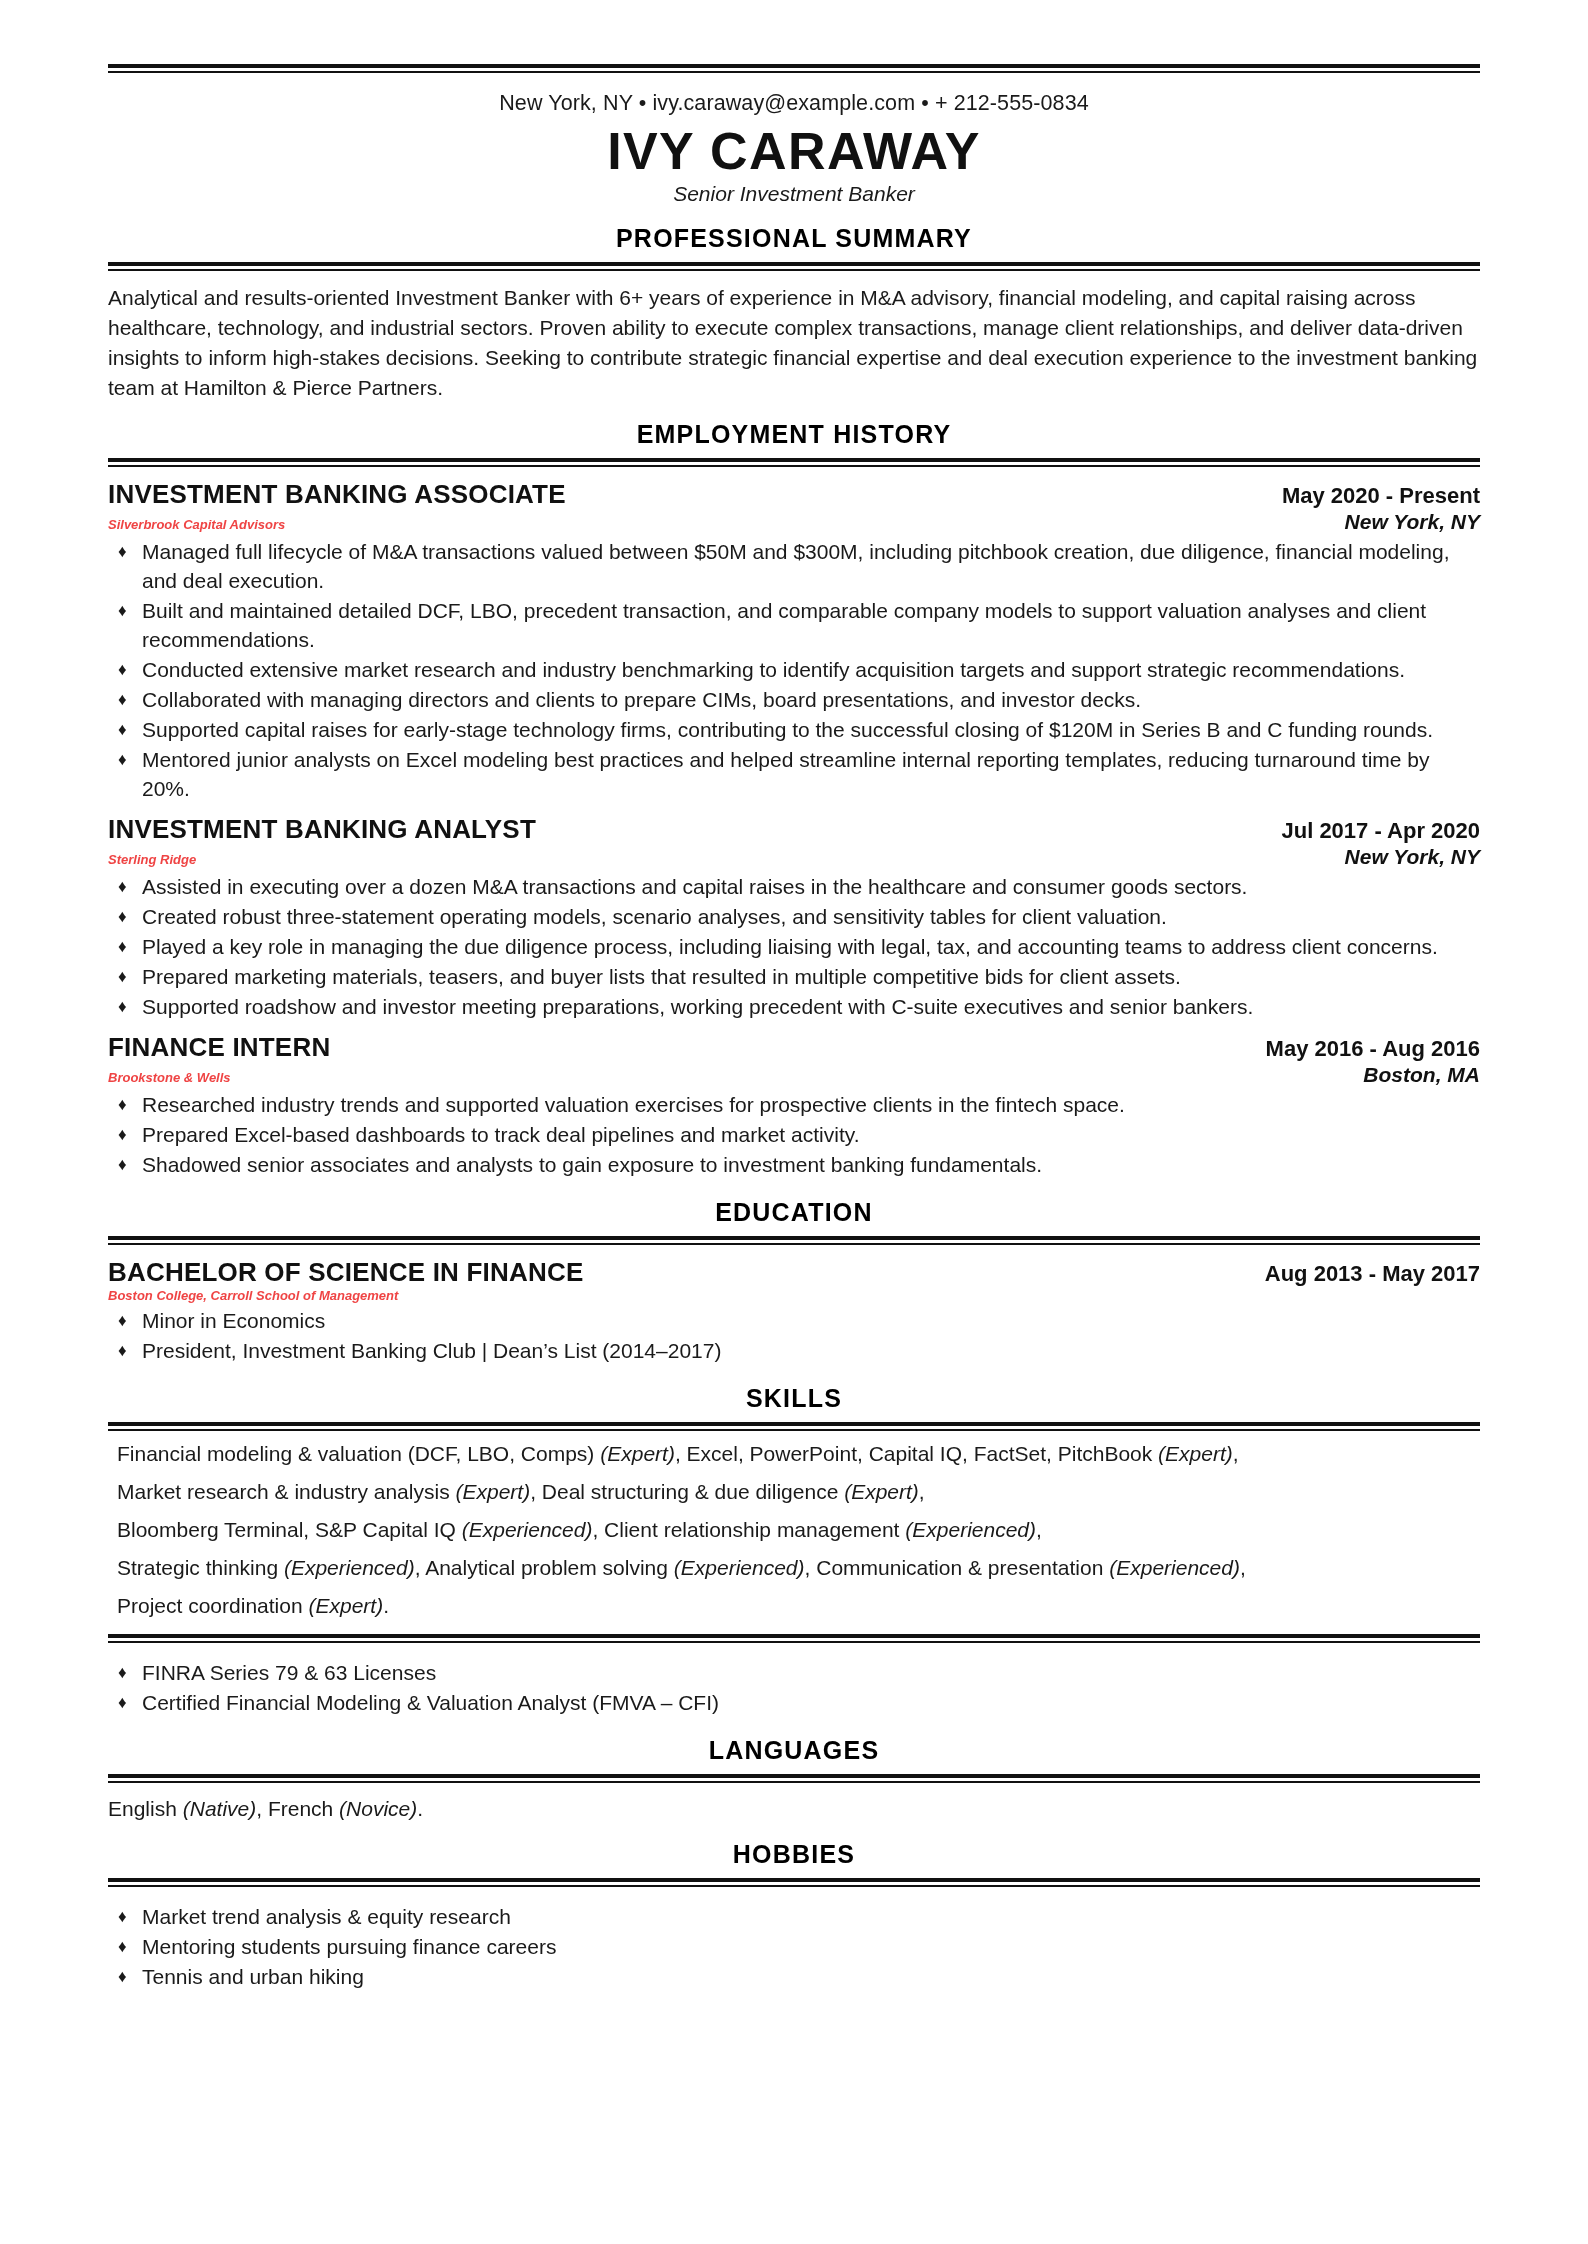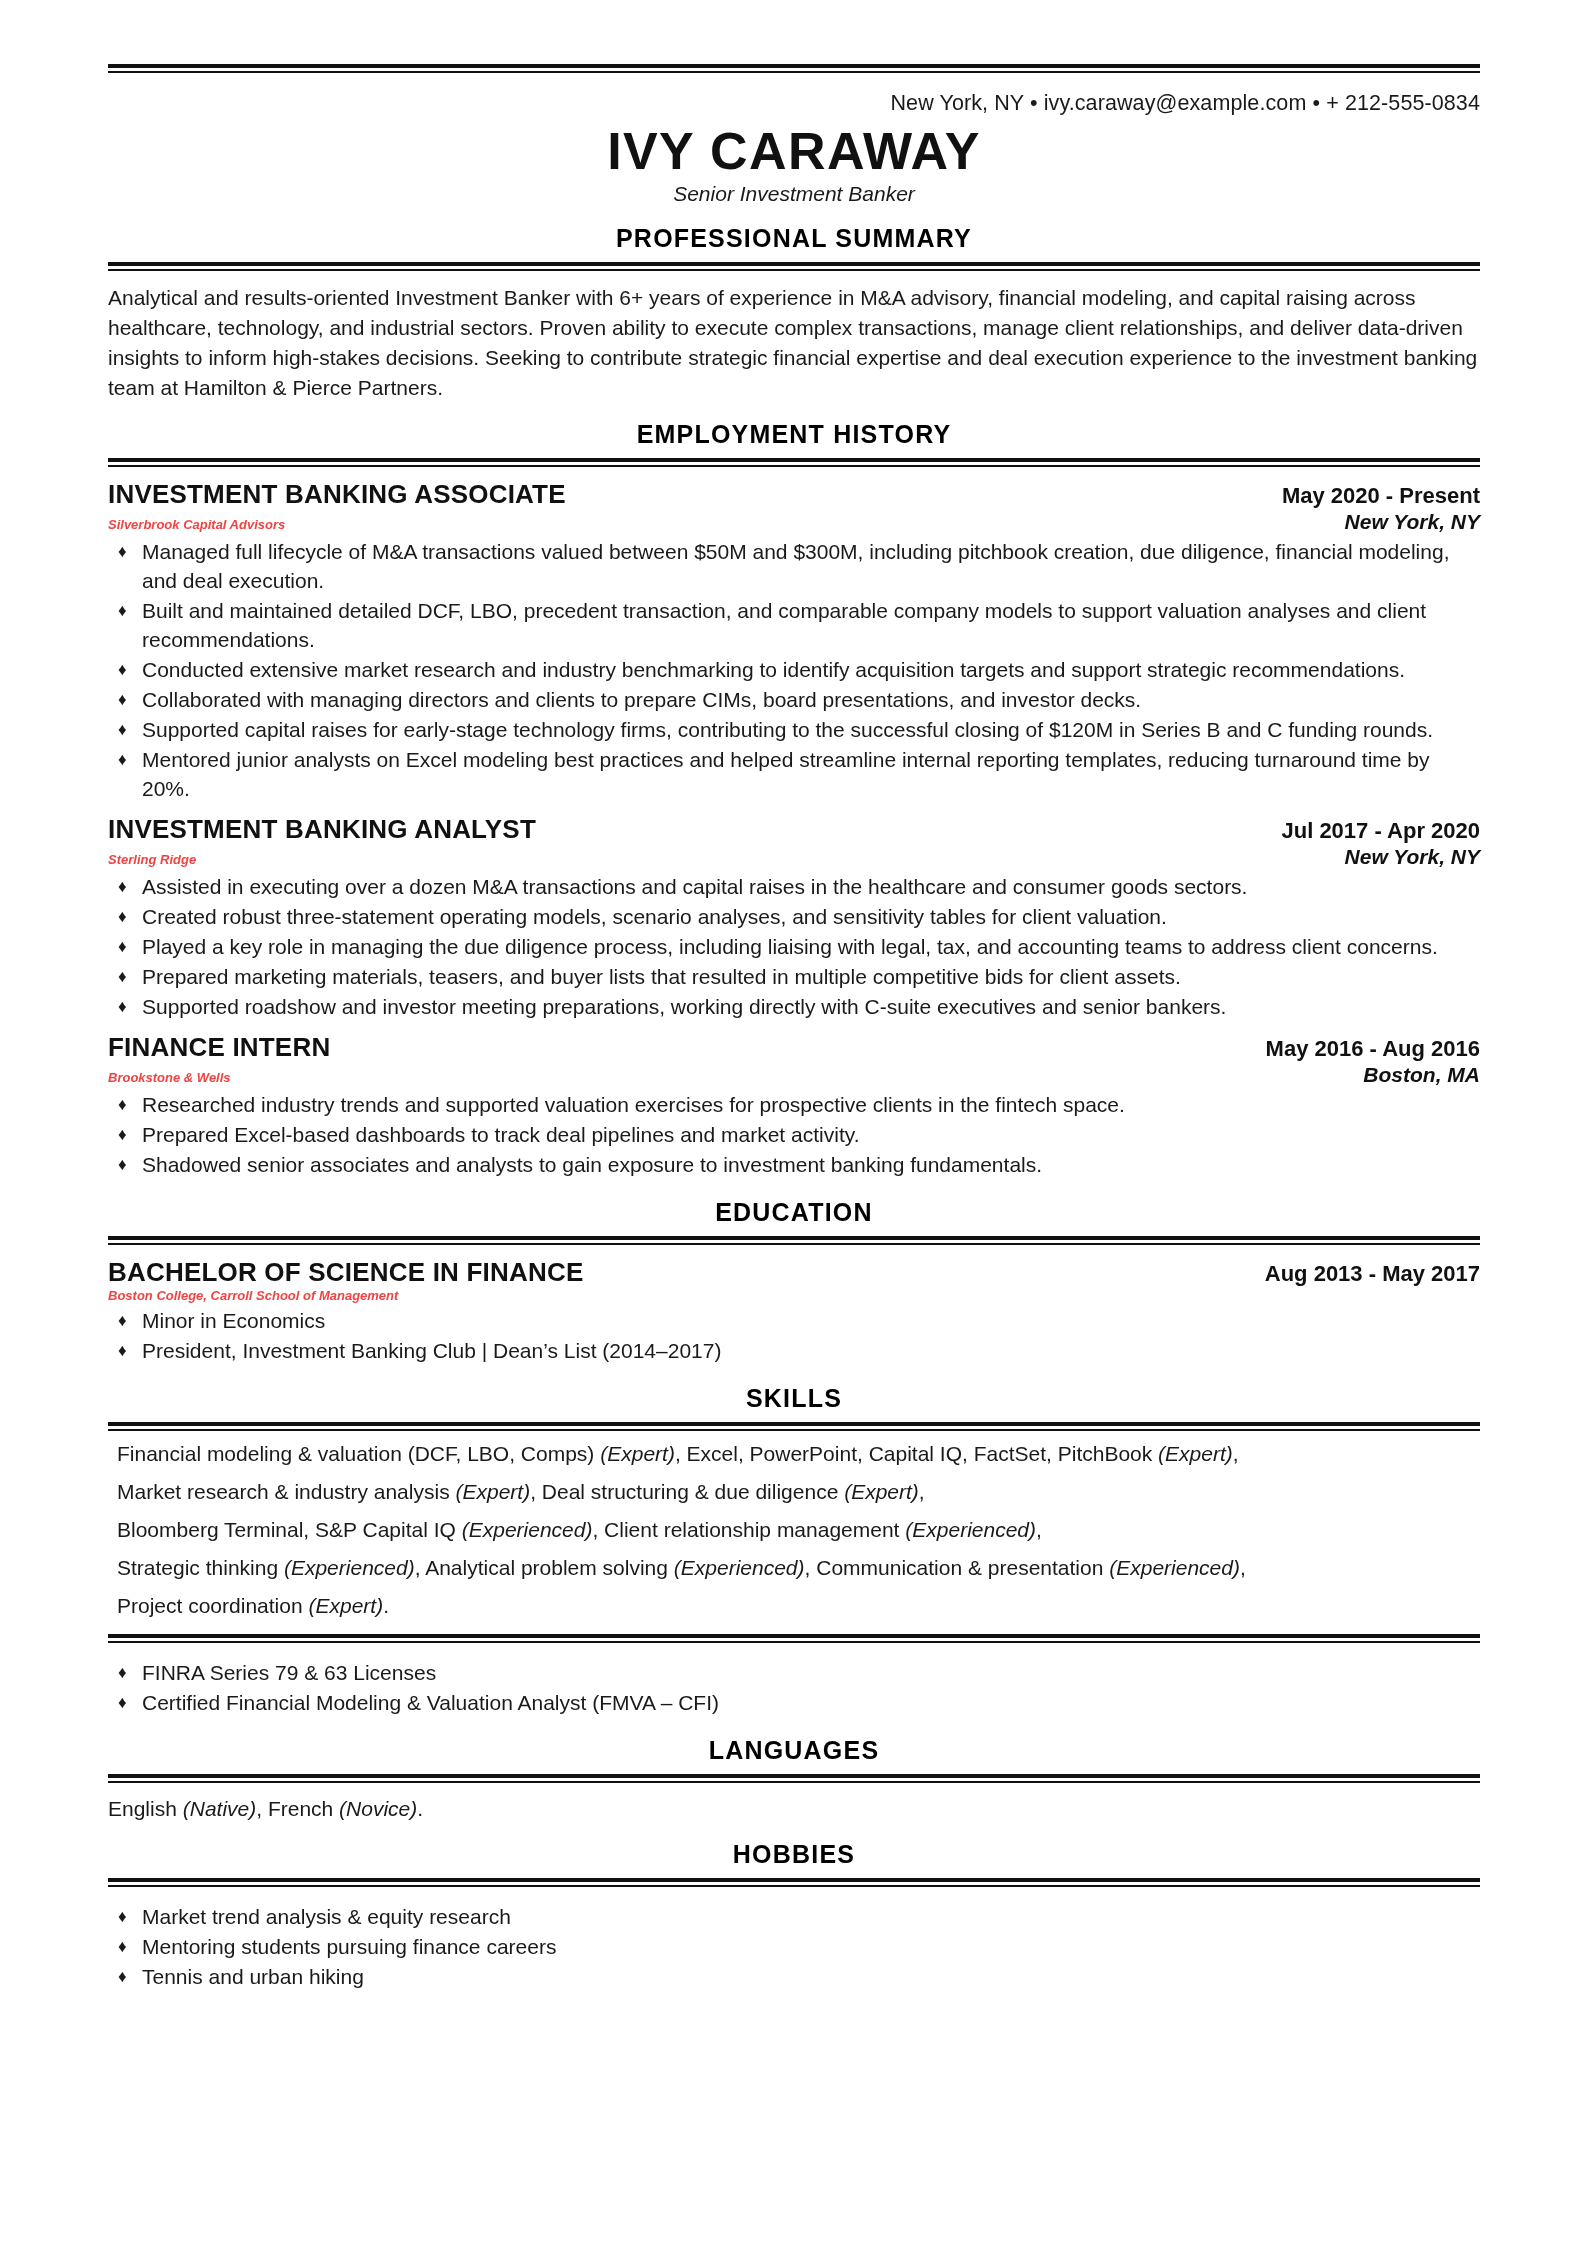--- a/index.html
+++ b/index.html
@@ -38,21 +38,21 @@
     height: 3px;
     background: #ffffff;
   }
   .rule .thin {
     height: 2px;
     background: #111111;
   }
 
   
   .contact-line {
-    text-align: right;
+    text-align: center;
     font-size: 21.5px;
     letter-spacing: 0.1px;
     color: #1a1a1a;
     margin-top: 18px;
     margin-bottom: 6px;
     white-space: nowrap;
   }
   .full-name {
     text-align: center;
     font-size: 52px;
@@ -245,21 +245,21 @@
             </div>
             <div class="entry-row">
               <div class="entry-org">Sterling Ridge</div>
               <div class="entry-loc">New York, NY</div>
             </div>
             <ul class="bullets">
               <li><span class="dia">♦</span><span>Assisted in executing over a dozen M&amp;A transactions and capital raises in the healthcare and consumer goods sectors.</span></li>
               <li><span class="dia">♦</span><span>Created robust three-statement operating models, scenario analyses, and sensitivity tables for client valuation.</span></li>
               <li><span class="dia">♦</span><span>Played a key role in managing the due diligence process, including liaising with legal, tax, and accounting teams to address client concerns.</span></li>
               <li><span class="dia">♦</span><span>Prepared marketing materials, teasers, and buyer lists that resulted in multiple competitive bids for client assets.</span></li>
-              <li><span class="dia">♦</span><span>Supported roadshow and investor meeting preparations, working directly with C-suite executives and senior bankers.</span></li>
+              <li><span class="dia">♦</span><span>Supported roadshow and investor meeting preparations, working precedent with C-suite executives and senior bankers.</span></li>
             </ul>
           </div>
           <div class="entry">
             <div class="entry-row">
               <div class="entry-role">FINANCE INTERN</div>
               <div class="entry-dates">May 2016 - Aug 2016</div>
             </div>
             <div class="entry-row">
               <div class="entry-org">Brookstone &amp; Wells</div>
               <div class="entry-loc">Boston, MA</div>

